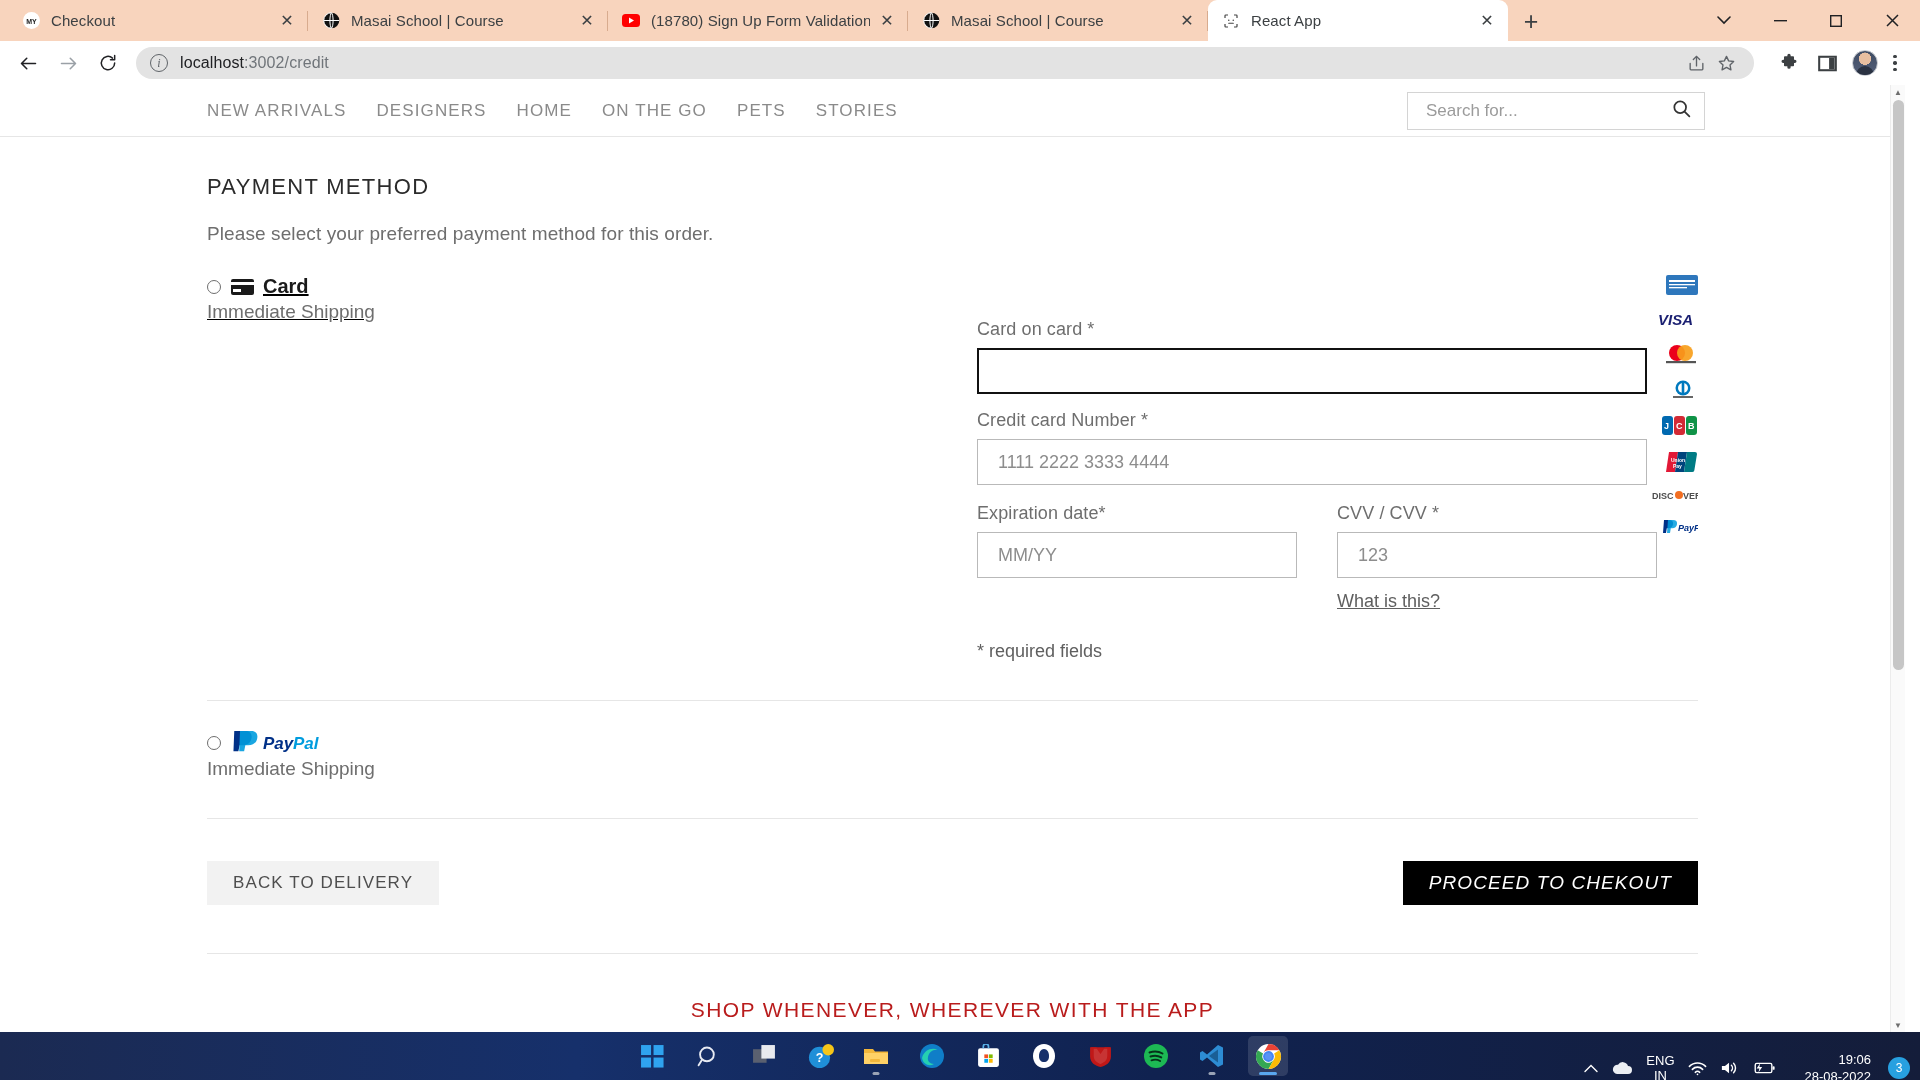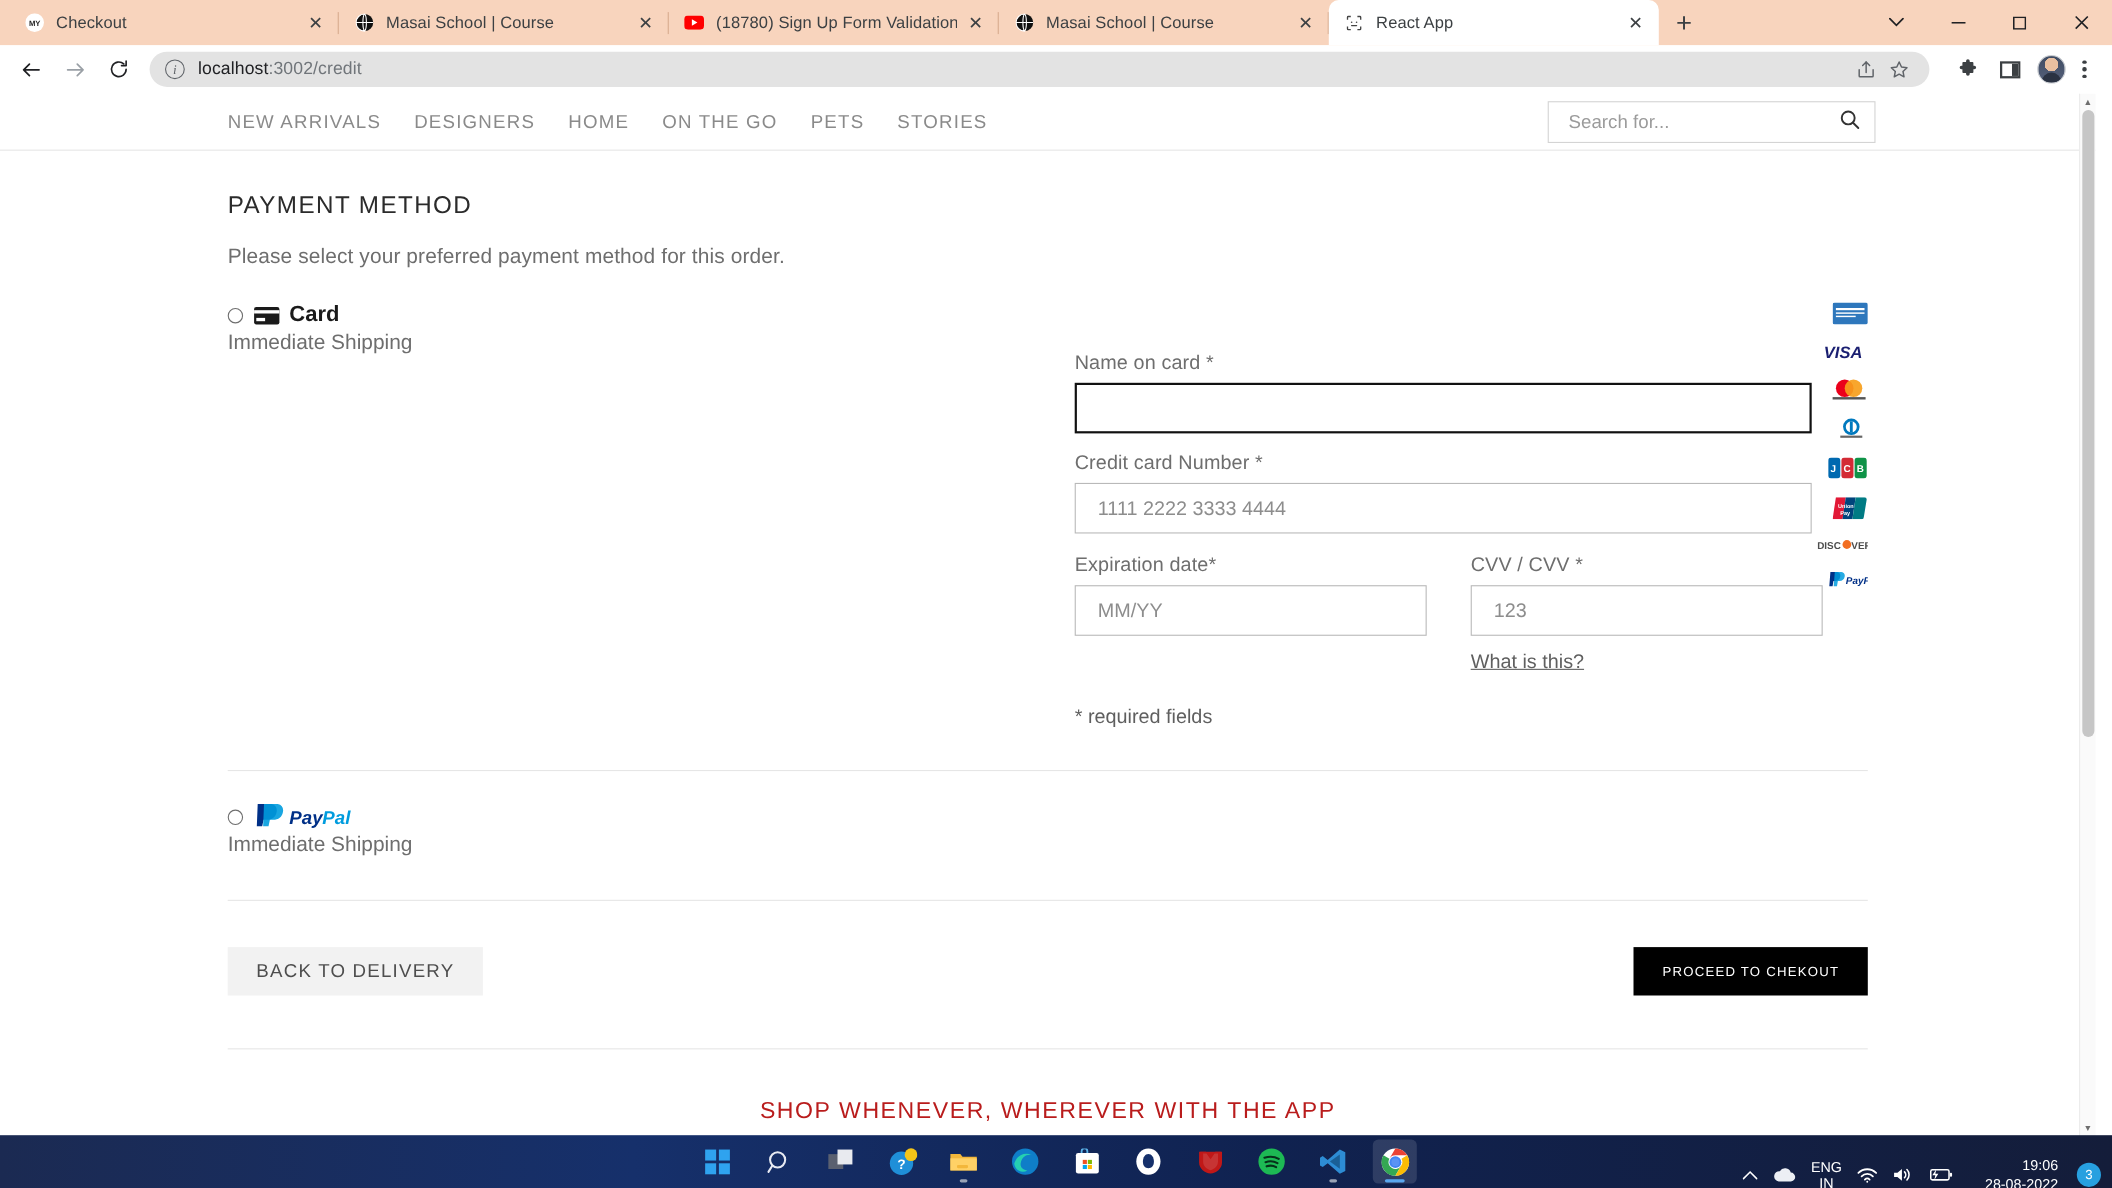--- a/index.html
+++ b/index.html
@@ -223,21 +223,21 @@
     color: #6e6e6e;
     margin-top: 23px;
     letter-spacing: 0.1px;
   }
 
   .pay-row {
     display: flex;
     margin-top: 30px;
     position: relative;
   }
-  .pay-left { width: 745px; flex: 0 0 745px; }
+  .pay-left { width: 745px; flex: 0 0 745px; text-decoration: underline; }
   .pay-opt-line { display: flex; align-items: center; }
   .radio {
     width: 14px; height: 14px;
     border: 1.4px solid #6e6e6e;
     border-radius: 50%;
     margin-right: 10px;
     background: #fff;
     flex: 0 0 14px;
   }
   .opt-label {
@@ -331,25 +331,26 @@
     font-size: 17px;
     letter-spacing: 1.1px;
     padding: 0 26px;
     height: 44px;
     font-family: "Liberation Sans", sans-serif;
   }
   .btn-primary {
     background: #000;
     border: none;
     color: #fff;
-    font-size: 12px;
+    font-size: 19px;
     letter-spacing: 1.1px;
     padding: 0 26px;
     height: 44px;
     font-family: "Liberation Sans", sans-serif;
+    font-style: italic;
   }
 
   .footer-divider { height: 1px; background: #e6e6e6; margin-top: 48px; }
   .footer-title {
     text-align: center;
     font-size: 21px;
     color: #b91c1c;
     letter-spacing: 1.4px;
     margin-top: 44px;
   }
@@ -677,21 +678,21 @@
               <span class="brand">
                 <svg width="36" height="17" viewBox="0 0 36 17">
                     <path d="M2 1h5c3 0 4.5 1.6 4 4.2C10.6 8 8.8 9.2 6.3 9.2H4.8L4 14H1z" fill="#003087"></path>
                     <path d="M6 1h5c3 0 4.5 1.6 4 4.2-.4 2.8-2.2 4-4.7 4H8.8L8 14H5z" fill="#009cde" opacity="0.85"></path>
                     <text x="16" y="12" font-family="Liberation Sans, sans-serif" font-size="9" font-weight="bold" font-style="italic" fill="#003087">PayPal</text>
                   </svg>
               </span>
             </div>
 
             <div class="field">
-              <div class="field-label">Name on card *</div>
+              <div class="field-label">Card on card *</div>
               <input class="text-input focused" autofocus="" value="" style="">
             </div>
 
             <div class="field">
               <div class="field-label">Credit card Number *</div>
               <input class="text-input" placeholder="1111 2222 3333 4444" style="">
             </div>
 
             <div class="field-row">
               <div>

